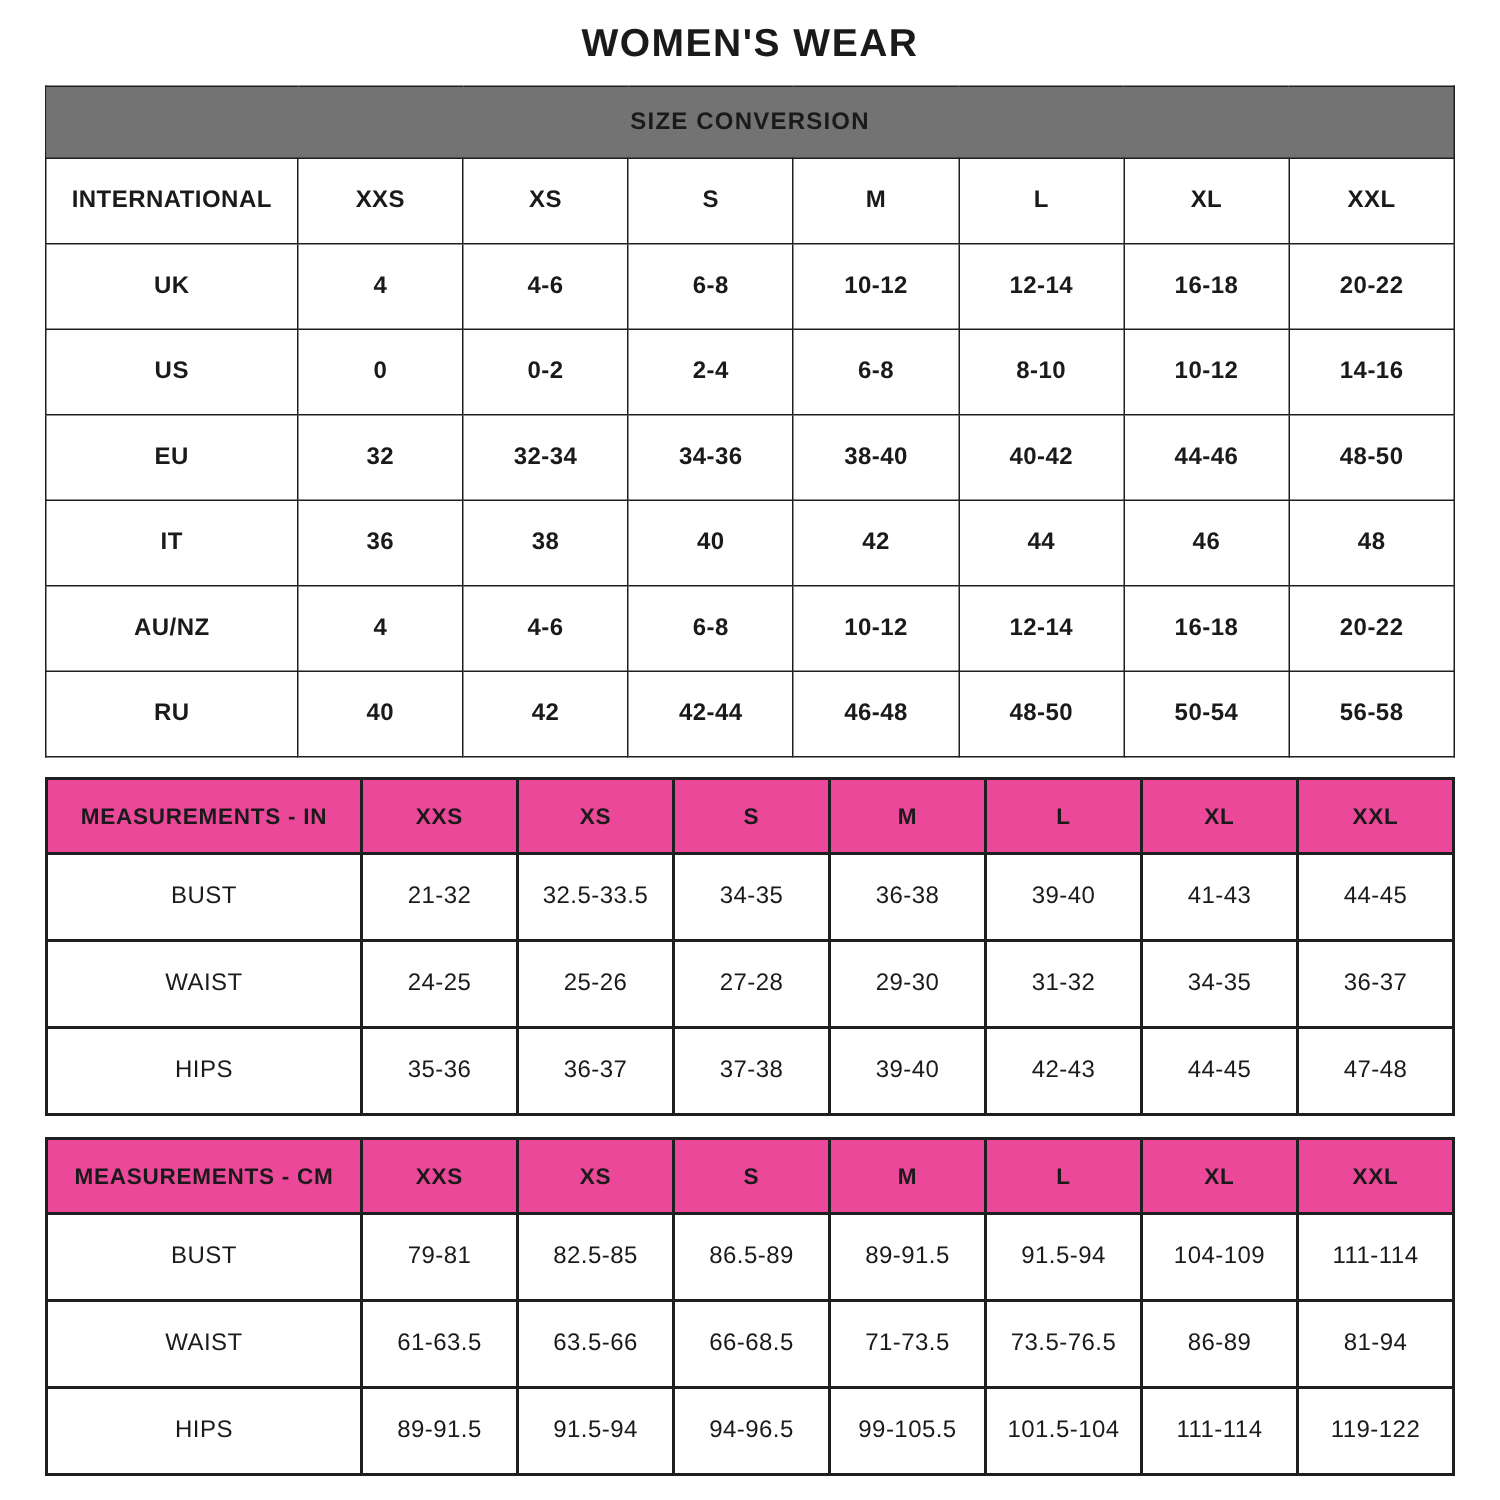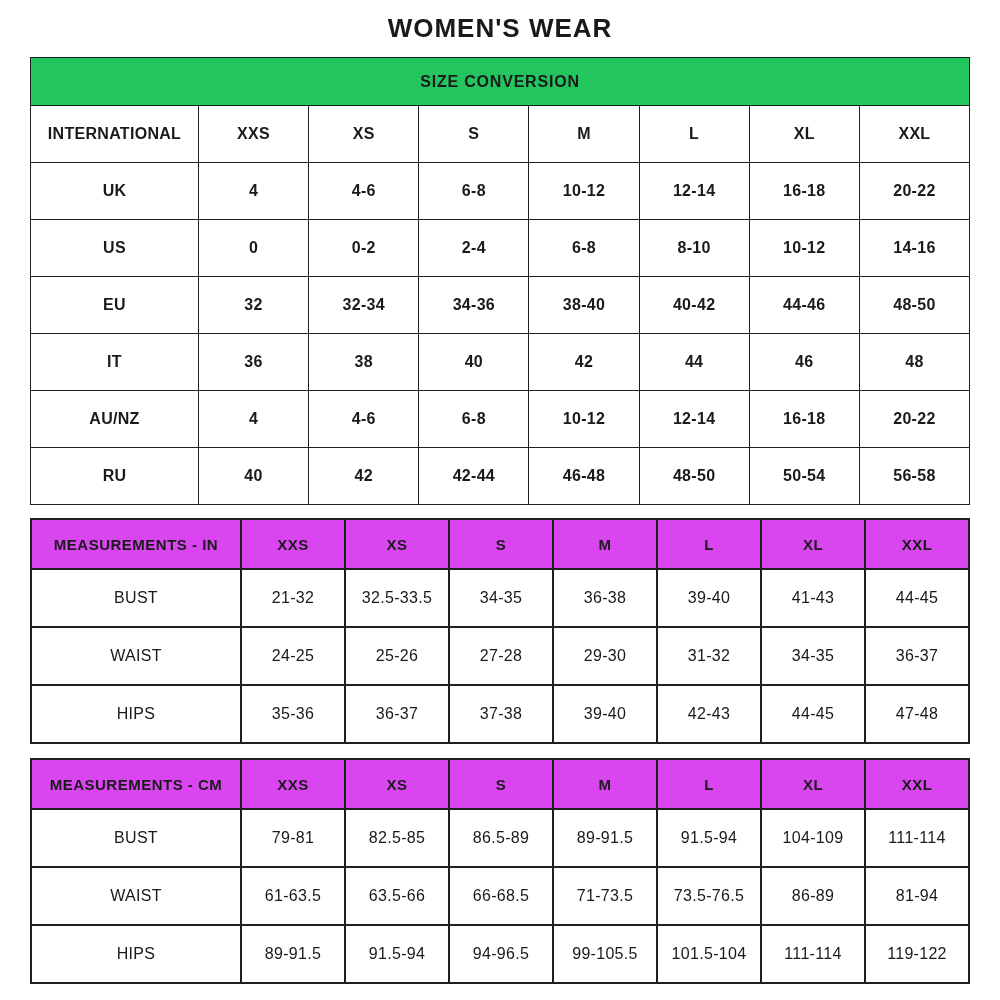--- a/index.html
+++ b/index.html
@@ -26,33 +26,33 @@
   th, td {
     text-align: center;
     vertical-align: middle;
     letter-spacing: 0.3px;
   }
   
   .t1 { margin-bottom: 13px; }
   .t1 th, .t1 td { border: 1px solid #1f1f1f; font-weight: bold; }
   .t1 .band {
     height: 48px;
-    background: #22c55e;
+    background: #737373;
     font-size: 16px;
     font-weight: 700;
     letter-spacing: 0.8px;
   }
   .t1 td { height: 57px; font-size: 16px; }
   .t1 col.c-label { width: 168px; }
   
   .tm { margin-bottom: 14px; }
   .tm th, .tm td { border: 2px solid #1f1f1f; }
   .tm th {
     height: 50px;
-    background: #d946ef;
+    background: #ec4899;
     font-size: 15px;
     font-weight: 700;
     letter-spacing: 0.5px;
   }
   .tm td { height: 58px; font-size: 16px; }
   .tm td.lbl { font-size: 16px; }
   .tm col.c-label { width: 210px; }
 </style>
 </head>
 <body>

